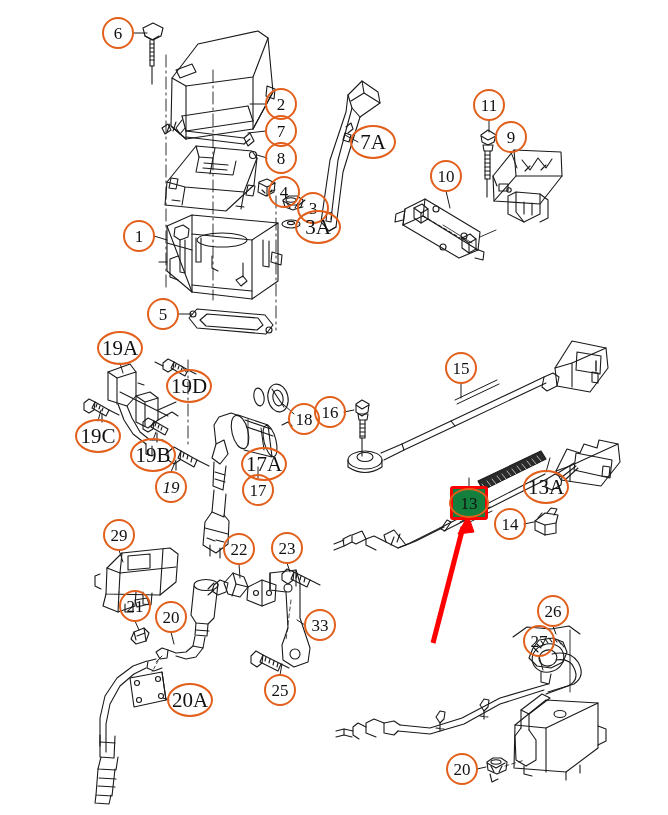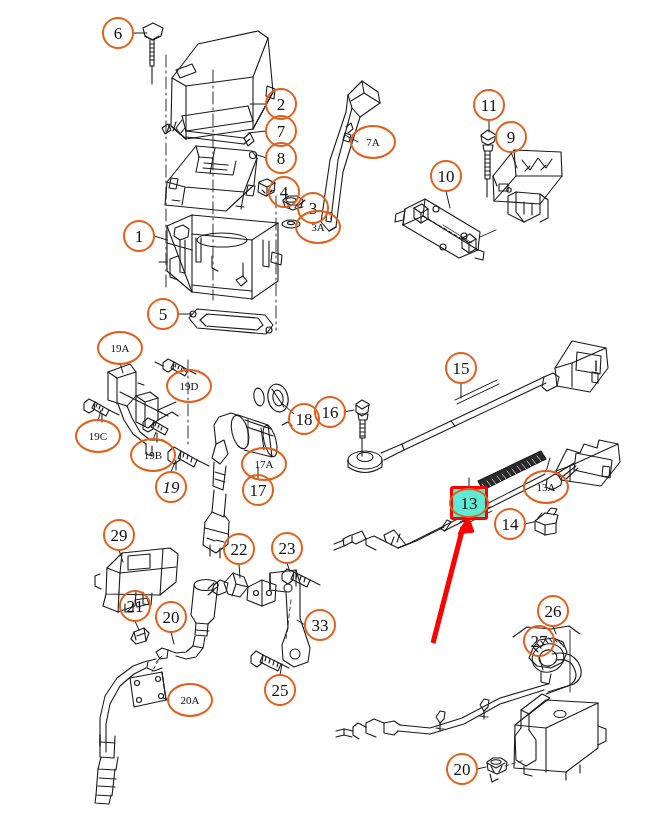--- a/index.html
+++ b/index.html
@@ -8,22 +8,22 @@
        font-family:"Liberation Sans","DejaVu Sans",sans-serif;}
   #stage{position:relative;width:668px;height:815px;background:#fff;}
   #art{position:absolute;left:0;top:0;width:668px;height:815px;}
   .callout{position:absolute;transform:translate(-50%,-50%);
            display:flex;align-items:center;justify-content:center;
            color:#111;background:transparent;
            font-family:"Liberation Serif","DejaVu Serif",serif;
            line-height:1;white-space:nowrap;}
   .c-ellipse{border:2px solid #E2601C;border-radius:50%;}
   .c-w1{width:28px;height:28px;font-size:17px;}
-  .c-w2{width:42px;height:30px;font-size:11px;}
-  .hl-box{border:3px solid #FF0000;border-radius:3px;background:#5eead4;
+  .c-w2{width:42px;height:30px;font-size:21px;}
+  .hl-box{border:3px solid #FF0000;border-radius:3px;background:#15803d;
           width:32px;height:28px;font-size:17px;}
   .hl-box .inner-ring{position:absolute;left:-4px;top:-1px;width:36px;height:26px;
           border:2px solid #E2601C;border-radius:50%;z-index:-1;}
 </style>
 </head>
 <body>
 
 <div id="stage">
 
 <svg id="art" viewBox="0 0 668 815" xmlns="http://www.w3.org/2000/svg">

